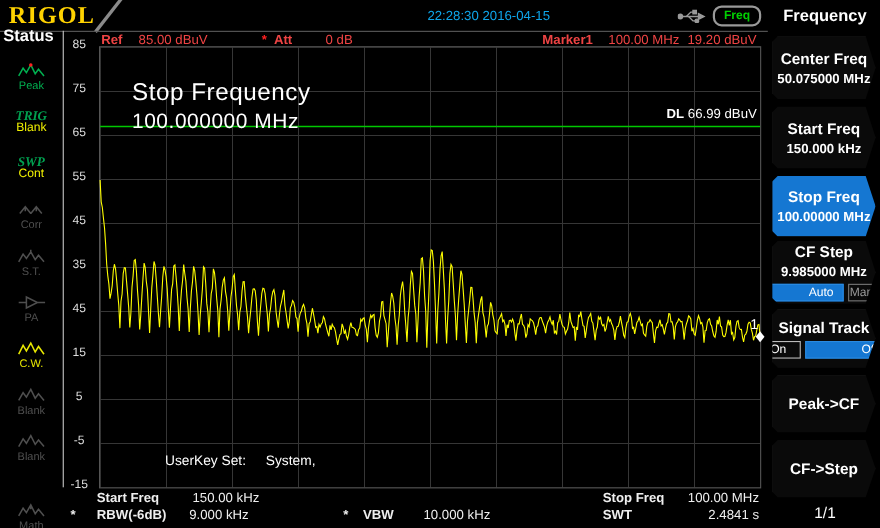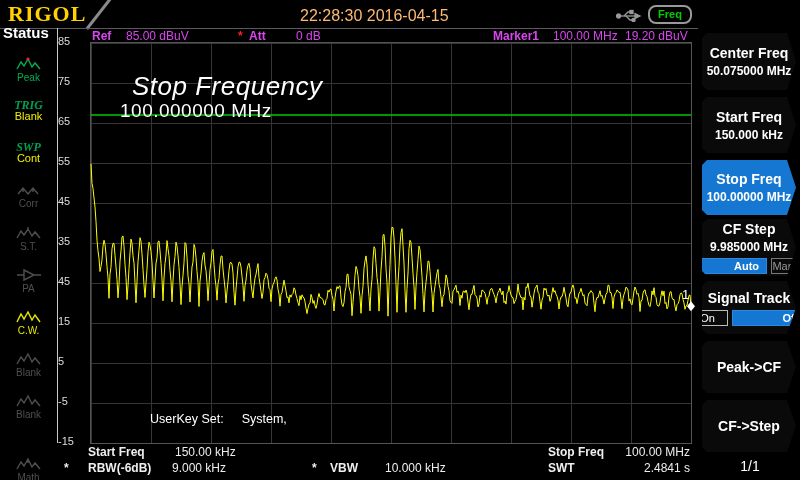--- a/index.html
+++ b/index.html
@@ -3,65 +3,65 @@
 <meta charset="utf-8">
 <style>
   html,body{margin:0;padding:0;background:#000;}
   #screen{position:relative;width:800px;height:480px;background:#000;overflow:hidden;
           font-family:"Liberation Sans",sans-serif;color:#fff;}
   .abs{position:absolute;}
   
   #logo{left:8px;top:1px;font-family:"Liberation Serif",serif;font-weight:bold;
         font-size:22px;color:#ffd200;letter-spacing:1px;}
   #logo-slash{left:97px;top:-5px;width:3px;height:38px;background:#8a8a8a;transform:rotate(38deg);}
-  #timestamp{left:300px;top:7px;width:200px;text-align:left;font-size:16px;color:#fdba74;}
+  #timestamp{left:300px;top:7px;width:200px;text-align:right;font-size:12px;color:#0ea5e9;}
   #usb-icon{left:616px;top:8px;}
   #local-badge{left:648px;top:5px;width:40px;height:15px;border:2px solid #999;border-radius:8px;
         color:#00d000;font-size:11px;font-weight:bold;text-align:center;line-height:15px;}
   #topbar-line{left:0;top:28px;width:698px;height:1px;background:#5a5a5a;}
   #status-vline{left:57px;top:28px;width:1px;height:415px;background:#c8c8c8;}
   
   #status-title{left:3px;top:24px;font-size:15px;font-weight:bold;color:#fff;}
   .scell{left:2px;width:53px;text-align:center;line-height:11px;}
   .scell .slabel{font-size:10px;display:block;margin-top:1px;}
   .green{color:#00b050;} .yellow{color:#e8e800;} .dim{color:#4f4f4f;}
   .trigname{font-family:"Liberation Serif",serif;font-style:italic;font-weight:bold;
         font-size:12px;color:#00a050;display:block;}
   .trigval{font-size:11px;color:#f0f000;display:block;}
   
-  .inforow{top:29px;font-size:12px;color:#d946ef;}
+  .inforow{top:29px;font-size:12px;color:#ef4444;}
   .bold{font-weight:bold;}
   .star{color:#ff2020;font-weight:bold;}
   
   #plot{left:90px;top:42px;width:600px;height:400px;border:1px solid #555;box-sizing:content-box;
         background-image:
           repeating-linear-gradient(to right,#363636 0 1px,transparent 1px 60px),
           repeating-linear-gradient(to bottom,#363636 0 1px,transparent 1px 40px);}
   #trace-svg{left:91px;top:43px;overflow:visible;}
-  .ytick{position:absolute;left:58px;width:28px;text-align:left;font-size:11px;color:#ddd;}
-  #ovl1{left:132px;top:71px;font-size:26px;color:#fff;letter-spacing:0.5px;font-style:italic;}
+  .ytick{position:absolute;left:58px;width:28px;text-align:center;font-size:11px;color:#ddd;}
+  #ovl1{left:120px;top:71px;font-size:22px;color:#fff;letter-spacing:0.5px;}
   #ovl2{left:120px;top:100px;font-size:19px;color:#fff;letter-spacing:0.5px;}
   #dl-label{left:480px;top:96px;width:208px;text-align:right;font-size:12px;color:#fff;}
   #userkey{left:150px;top:412px;font-size:12.5px;color:#fff;font-weight:normal;}
   #userkey span{margin-right:18px;}
   
   .brow{font-size:12px;color:#eee;}
   .r1{top:445px;} .r2{top:461px;}
   
   #sb-title{left:700px;top:6px;width:100px;text-align:center;font-size:15px;font-weight:bold;}
   .skey{position:absolute;left:702px;width:94px;background:#0a0a0a;color:#fff;text-align:center;
         clip-path:polygon(0 5px,5px 0,85px 0,100% 50%,85px 100%,5px 100%,0 calc(100% - 5px));
         filter:drop-shadow(0 0 1px #666);display:flex;flex-direction:column;
         justify-content:center;align-items:center;gap:3px;}
   .skey.active{background:#1577d2;}
   .skey .kl{font-size:14px;font-weight:bold;}
   .skey .kv{font-size:12px;font-weight:bold;}
   .togglerow{display:flex;gap:4px;justify-content:center;margin-top:1px;}
   .opt{width:38px;height:14px;font-size:11px;line-height:14px;border:1px solid #777;color:#999;}
-  .opt.sel{background:#1577d2;color:#fff;border-color:#2a8ae0;font-weight:bold;padding-left:39px;}
+  .opt.sel{background:#1577d2;color:#fff;border-color:#2a8ae0;font-weight:normal;padding-left:39px;}
   .opt.lit{border-color:#bbb;color:#fff;}
   #sb-page{left:700px;top:458px;width:100px;text-align:center;font-size:14px;color:#fff;}
 </style>
 </head>
 <body>
 
 <div id="screen">
 
   <div class="abs" id="logo">RIGOL</div>
   <div class="abs" id="logo-slash"></div>
@@ -178,38 +178,43 @@
 
   <svg class="abs" id="trace-svg" width="600" height="400">
     <line id="dl-line" x1="0" x2="600" y1="72.0" y2="72.0" stroke="#00c800" stroke-width="1.5"></line>
     <polyline id="trace-line" fill="none" stroke="#ffff00" stroke-width="1" points="0,120.7 1,140.5 2,145.4 3,155.0 4,164.0 5,178.5 6,197.2 7,207.8 8,215.3 9,228.5 10,223.5 11,216.8 12,203.1 13,197.2 14,201.2 15,211.3 16,223.7 17,234.7 18,255.3 19,230.8 20,224.3 21,205.7 22,200.3 23,200.5 24,212.3 25,224.1 26,236.4 27,254.8 28,241.4 29,218.2 30,207.8 31,193.8 32,193.0 33,203.5 34,221.2 35,234.3 36,256.6 37,242.8 38,225.7 39,209.8 40,196.1 41,200.1 42,212.7 43,220.2 44,239.6 45,259.8 46,238.6 47,218.7 48,207.3 49,194.7 50,198.3 51,210.9 52,226.6 53,241.8 54,254.5 55,239.9 56,226.3 57,208.8 58,199.2 59,202.2 60,208.5 61,219.6 62,237.9 63,255.0 64,237.1 65,220.1 66,214.8 67,198.8 68,197.9 69,207.9 70,220.3 71,236.0 72,257.8 73,235.0 74,220.7 75,212.0 76,197.6 77,205.6 78,212.8 79,227.5 80,238.0 81,258.8 82,237.9 83,221.8 84,213.3 85,199.1 86,203.1 87,212.9 88,224.7 89,240.5 90,261.6 91,243.7 92,232.2 93,219.7 94,199.6 95,200.9 96,214.5 97,232.8 98,240.7 99,259.1 100,239.9 101,224.0 102,219.1 103,201.4 104,204.9 105,214.7 106,228.3 107,239.4 108,263.5 109,238.0 110,230.0 111,218.1 112,211.6 113,209.6 114,222.2 115,227.8 116,239.8 117,257.7 118,242.0 119,226.7 120,219.5 121,208.4 122,206.5 123,221.3 124,234.7 125,243.2 126,257.2 127,240.8 128,235.7 129,221.9 130,213.2 131,213.0 132,226.1 133,235.7 134,245.2 135,259.9 136,247.9 137,238.6 138,227.4 139,219.9 140,219.4 141,221.2 142,229.9 143,249.3 144,262.2 145,246.1 146,235.0 147,223.8 148,219.1 149,219.4 150,223.9 151,233.6 152,242.6 153,258.3 154,242.7 155,237.0 156,227.3 157,222.2 158,220.3 159,225.8 160,240.9 161,248.3 162,254.9 163,243.1 164,235.2 165,231.3 166,225.4 167,220.6 168,234.5 169,241.1 170,248.2 171,255.5 172,249.4 173,236.8 174,234.6 175,230.2 176,231.7 177,236.3 178,245.2 179,246.6 180,258.6 181,246.1 182,241.5 183,239.7 184,235.7 185,233.8 186,237.0 187,246.2 188,251.0 189,263.2 190,251.3 191,249.4 192,243.2 193,237.2 194,242.4 195,247.9 196,254.6 197,253.9 198,259.8 199,251.9 200,254.2 201,251.5 202,250.5 203,244.8 204,246.7 205,252.0 206,255.7 207,259.6 208,262.7 209,252.7 210,256.8 211,251.8 212,254.0 213,254.9 214,258.8 215,265.1 216,270.6 217,265.4 218,261.1 219,260.3 220,251.4 221,254.5 222,260.4 223,257.5 224,262.7 225,265.4 226,261.1 227,254.4 228,250.4 229,254.6 230,254.7 231,255.6 232,256.5 233,261.5 234,262.1 235,256.8 236,255.3 237,247.3 238,249.1 239,246.5 240,246.0 241,252.5 242,256.3 243,268.0 244,254.9 245,248.2 246,243.6 247,245.7 248,243.4 249,242.8 250,254.8 251,261.8 252,263.6 253,259.7 254,248.7 255,244.3 256,231.4 257,231.1 258,243.9 259,247.6 260,251.3 261,272.7 262,259.4 263,246.1 264,232.2 265,223.4 266,226.4 267,232.7 268,246.1 269,253.8 270,270.3 271,252.7 272,243.4 273,225.5 274,217.9 275,212.9 276,222.0 277,241.3 278,253.6 279,267.9 280,246.0 281,236.2 282,216.1 283,203.7 284,205.6 285,220.4 286,234.4 287,242.3 288,268.1 289,248.4 290,227.1 291,213.8 292,192.2 293,191.4 294,203.0 295,225.8 296,239.9 297,273.2 298,243.6 299,221.5 300,194.1 301,184.1 302,184.7 303,194.9 304,215.1 305,241.1 306,269.3 307,239.4 308,223.7 309,201.9 310,189.6 311,185.7 312,202.4 313,220.0 314,247.7 315,269.3 316,245.5 317,230.0 318,205.6 319,197.3 320,199.4 321,214.2 322,230.4 323,243.8 324,266.4 325,243.8 326,229.1 327,216.4 328,203.1 329,206.7 330,219.6 331,233.4 332,251.5 333,268.9 334,248.7 335,239.5 336,229.9 337,218.2 338,218.4 339,228.4 340,241.7 341,250.2 342,269.0 343,250.5 344,243.2 345,236.2 346,229.7 347,226.4 348,241.2 349,245.2 350,253.9 351,263.7 352,253.5 353,251.5 354,242.2 355,231.9 356,235.0 357,243.2 358,247.7 359,257.8 360,259.4 361,260.4 362,248.2 363,246.5 364,244.4 365,242.2 366,249.4 367,248.0 368,251.6 369,262.5 370,252.2 371,255.2 372,248.4 373,248.0 374,249.7 375,247.1 376,250.1 377,259.4 378,266.7 379,256.9 380,251.4 381,251.4 382,246.1 383,242.4 384,251.8 385,252.8 386,255.2 387,263.9 388,260.9 389,252.3 390,254.1 391,246.9 392,247.8 393,248.6 394,250.4 395,254.8 396,261.3 397,254.4 398,253.1 399,247.6 400,245.7 401,245.7 402,248.9 403,251.5 404,254.4 405,259.9 406,253.3 407,249.6 408,247.9 409,245.1 410,249.6 411,251.8 412,248.1 413,259.6 414,258.1 415,261.1 416,250.4 417,249.0 418,242.6 419,247.9 420,252.0 421,254.2 422,254.6 423,260.6 424,258.2 425,256.2 426,250.6 427,241.1 428,249.1 429,252.0 430,254.7 431,254.2 432,266.8 433,254.3 434,256.9 435,243.8 436,244.7 437,240.2 438,247.2 439,253.1 440,253.7 441,264.2 442,257.5 443,250.4 444,245.5 445,244.0 446,242.0 447,249.1 448,250.7 449,258.5 450,266.2 451,257.1 452,254.3 453,245.1 454,247.1 455,245.5 456,251.4 457,253.2 458,252.0 459,258.4 460,255.5 461,249.8 462,244.6 463,249.2 464,247.6 465,251.2 466,253.2 467,257.2 468,266.0 469,257.4 470,254.0 471,253.7 472,250.2 473,244.3 474,250.0 475,255.1 476,261.8 477,263.8 478,255.0 479,250.0 480,249.4 481,244.4 482,241.9 483,245.7 484,255.5 485,254.6 486,260.6 487,255.4 488,250.1 489,248.8 490,245.4 491,249.2 492,252.9 493,251.7 494,260.1 495,261.5 496,262.7 497,253.7 498,250.0 499,249.8 500,247.6 501,249.1 502,250.4 503,260.3 504,268.7 505,257.7 506,254.4 507,254.8 508,251.1 509,247.7 510,253.3 511,252.3 512,256.0 513,261.1 514,255.6 515,251.2 516,250.0 517,242.2 518,242.4 519,249.6 520,249.5 521,254.0 522,265.5 523,254.1 524,250.8 525,249.7 526,246.9 527,248.0 528,249.6 529,249.2 530,255.9 531,265.7 532,255.7 533,251.4 534,248.6 535,244.1 536,245.1 537,247.0 538,258.1 539,255.8 540,260.7 541,261.8 542,255.2 543,248.1 544,244.0 545,246.6 546,251.3 547,250.3 548,254.4 549,268.5 550,257.7 551,257.4 552,250.2 553,247.5 554,246.8 555,251.9 556,253.4 557,258.6 558,262.4 559,263.6 560,258.3 561,247.9 562,251.8 563,244.7 564,253.3 565,254.3 566,261.6 567,263.0 568,262.9 569,259.4 570,252.6 571,247.8 572,252.8 573,248.1 574,260.6 575,259.3 576,265.9 577,263.8 578,253.9 579,249.2 580,248.6 581,254.9 582,256.7 583,256.4 584,263.6 585,267.9 586,261.7 587,260.7 588,258.2 589,251.8 590,249.9 591,250.5 592,256.5 593,259.9 594,266.3 595,263.0 596,262.3 597,257.2 598,252.3 599,252.0 600,263.2"></polyline>
     <polygon id="marker-diamond" fill="#fff" points="600,258.2 604,263.2 600,268.2 596,263.2"></polygon>
     <text id="marker-label" fill="#fff" font-size="13" font-family="Liberation Sans, sans-serif" x="591" y="256.2">1</text>
   </svg>
 
   <div class="abs" id="ovl1">Stop Frequency</div>
   <div class="abs" id="ovl2">100.000000 MHz</div>
+  <div class="abs" id="dl-label">
+    <span class="bold">DL</span>
+    <span>66.99 dBuV</span>
+  </div>
   <div class="abs" id="userkey">
     <span>UserKey Set:</span><span>System,</span>
   </div>
 
   <span class="abs brow r1 bold" style="left:88px">Start Freq</span>
   <span class="abs brow r1" style="left:175px">150.00 kHz</span>
   <span class="abs brow r1 bold" style="left:548px">Stop Freq</span>
   <span class="abs brow r1" style="left:600px;width:90px;text-align:right">100.00 MHz</span>
 
   <span class="abs brow r2 star" style="left:64px">*</span>
   <span class="abs brow r2 bold" style="left:88px">RBW(-6dB)</span>
   <span class="abs brow r2" style="left:172px">9.000 kHz</span>
   <span class="abs brow r2 star" style="left:312px">*</span>
   <span class="abs brow r2 bold" style="left:330px">VBW</span>
   <span class="abs brow r2" style="left:385px">10.000 kHz</span>
   <span class="abs brow r2 bold" style="left:548px">SWT</span>
   <span class="abs brow r2" style="left:600px;width:90px;text-align:right">2.4841 s</span>
 
+  <div class="abs" id="sb-title">Frequency</div>
 
   <div class="skey" style="top:33px;height:57px">
     <span class="kl">Center Freq</span>
     <span class="kv">50.075000 MHz</span>
   </div>
 
   <div class="skey" style="top:97px;height:56px">
     <span class="kl">Start Freq</span>
     <span class="kv">150.000 kHz</span>
   </div>

